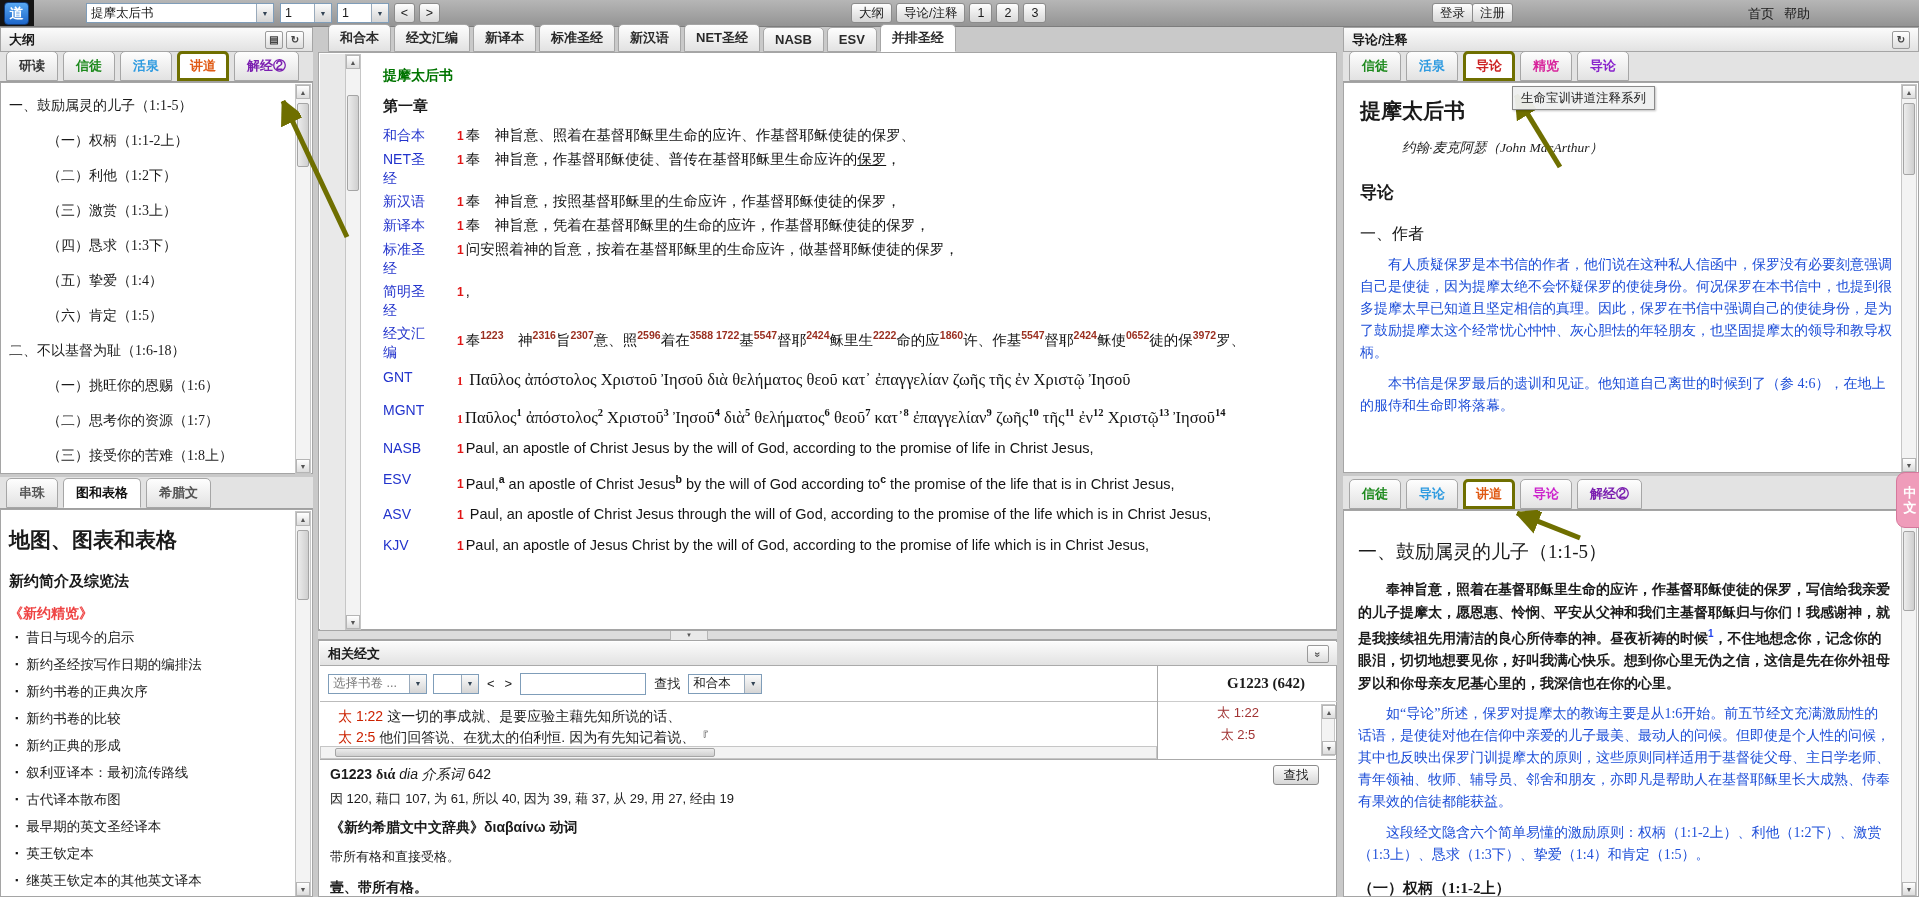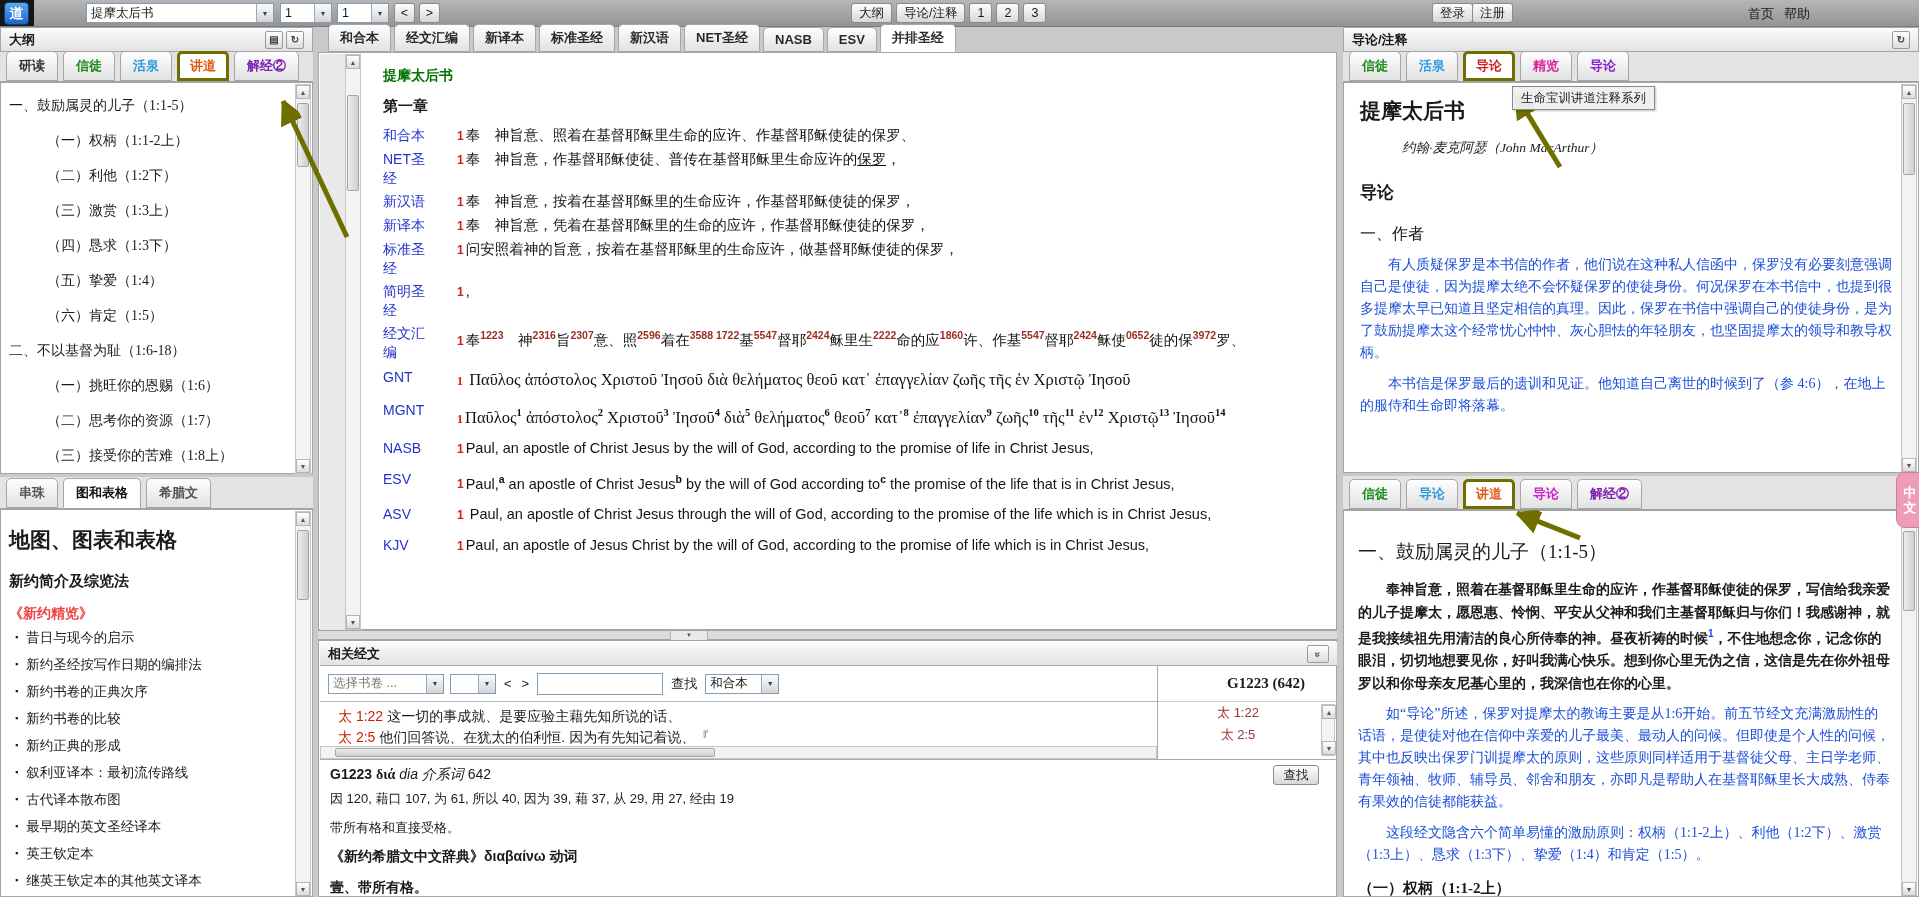--- a/index.html
+++ b/index.html
@@ -283,21 +283,21 @@
         <div class="vrow">
           <div class="vlabel">和合本</div>
           <div class="vtext"><span class="vnum">1</span><span>奉　神旨意、照着在基督耶稣里生命的应许、作基督耶稣使徒的保罗、</span></div>
         </div>
         <div class="vrow">
           <div class="vlabel">NET圣经</div>
           <div class="vtext"><span class="vnum">1</span><span>奉　神旨意，作基督耶稣使徒、普传在基督耶稣里生命应许的</span><span class="und">保罗</span><span>，</span></div>
         </div>
         <div class="vrow">
           <div class="vlabel">新汉语</div>
-          <div class="vtext"><span class="vnum">1</span><span>奉　神旨意，按着在基督耶稣里的生命应许，作基督耶稣使徒的保罗，</span></div>
+          <div class="vtext"><span class="vnum">1</span><span>奉　神旨意，按照基督耶稣里的生命应许，作基督耶稣使徒的保罗，</span></div>
         </div>
         <div class="vrow">
           <div class="vlabel">新译本</div>
           <div class="vtext"><span class="vnum">1</span><span>奉　神旨意，凭着在基督耶稣里的生命的应许，作基督耶稣使徒的保罗，</span></div>
         </div>
         <div class="vrow">
           <div class="vlabel">标准圣经</div>
           <div class="vtext"><span class="vnum">1</span><span>问安照着神的旨意，按着在基督耶稣里的生命应许，做基督耶稣使徒的保罗，</span></div>
         </div>
         <div class="vrow">
@@ -339,21 +339,21 @@
   <div class="notch">▼</div>
 </div>
 <div id="rel-panel" class="white-area">
   <div id="rel-head">
     <span>相关经文</span>
     <span id="rel-collapse">
         <span>»</span>
       </span>
   </div>
   <div id="rel-toolbar">
-    <div class="sel" style="width:116px;">
+    <div class="sel" style="width:99px;">
       <span class="sel-label" style="color:#777;">选择书卷 ...</span>
       <span class="arrowbox">▼</span>
     </div>
     <div class="sel" style="width:46px;">
       <span class="sel-label"></span>
       <span class="arrowbox">▼</span>
     </div>
     <span class="flatbtn">&lt;</span>
     <span class="flatbtn">&gt;</span>
     <input id="rel-search" value="" style="">
@@ -384,22 +384,22 @@
   <div id="dict">
     <div id="dict-find" class="btn">查找</div>
     <div id="dict-line1">
       <span class="strongnum">G1223</span>
       <span class="greekw">διά</span>
       <span class="translit">dia</span>
       <span class="pos">介系词</span>
       <span>642</span>
     </div>
     <div id="dict-stats">因 120, 藉口 107, 为 61, 所以 40, 因为 39, 藉 37, 从 29, 用 27, 经由 19</div>
+    <div id="dict-lex">《新约希腊文中文辞典》διαβαίνω 动词</div>
     <div id="dict-gram1">带所有格和直接受格。</div>
-    <div id="dict-lex">《新约希腊文中文辞典》διαβαίνω 动词</div>
     <div id="dict-gram2">壹、带所有格。</div>
   </div>
 </div>
 
 <div id="rt-head" class="panel-head">
   <span>导论/注释</span>
   <span class="mini-btn" style="margin-left:auto;">↻</span>
 </div>
 <div id="rt-tabs" class="tabbar">
     <div class="tab" style="color: rgb(30, 138, 30);">信徒</div>

